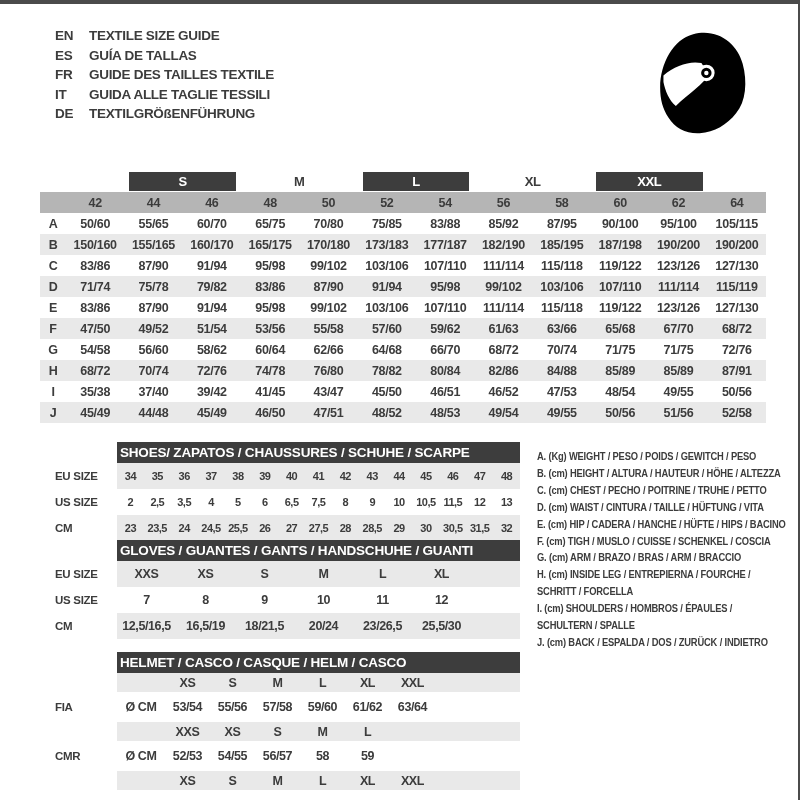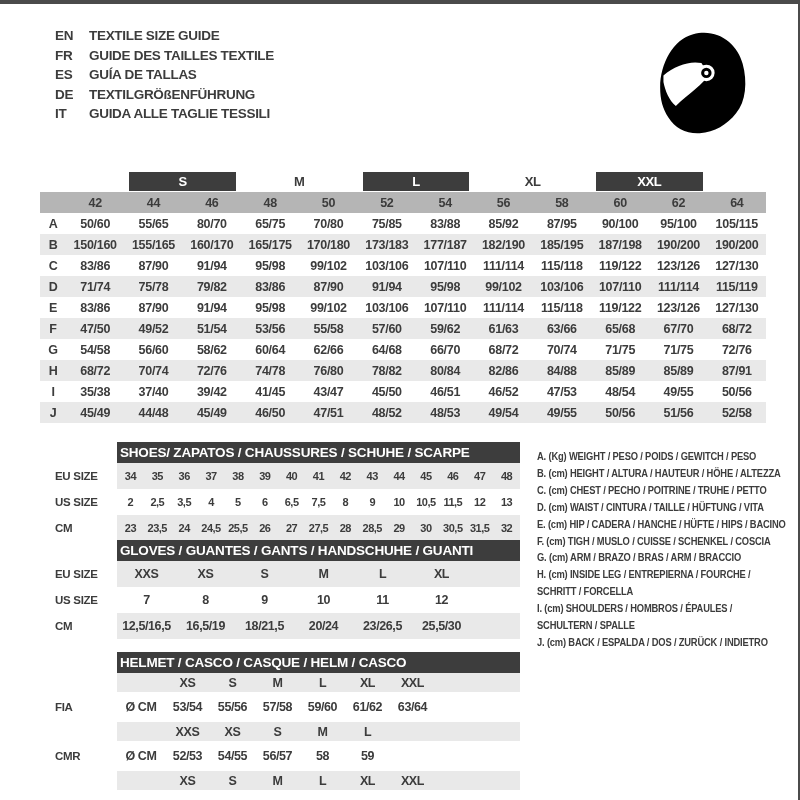--- a/index.html
+++ b/index.html
@@ -50,34 +50,34 @@
 </style>
 </head>
 <body>
 
 <div id="lang-list">
     <div class="lang-row">
       <div class="lang-code">EN</div>
       <div class="lang-title">TEXTILE SIZE GUIDE</div>
     </div>
     <div class="lang-row">
+      <div class="lang-code">ES</div>
+      <div class="lang-title">GUÍA DE TALLAS</div>
+    </div>
+    <div class="lang-row">
       <div class="lang-code">FR</div>
       <div class="lang-title">GUIDE DES TAILLES TEXTILE</div>
     </div>
     <div class="lang-row">
-      <div class="lang-code">ES</div>
-      <div class="lang-title">GUÍA DE TALLAS</div>
+      <div class="lang-code">IT</div>
+      <div class="lang-title">GUIDA ALLE TAGLIE TESSILI</div>
     </div>
     <div class="lang-row">
       <div class="lang-code">DE</div>
       <div class="lang-title">TEXTILGRÖßENFÜHRUNG</div>
-    </div>
-    <div class="lang-row">
-      <div class="lang-code">IT</div>
-      <div class="lang-title">GUIDA ALLE TAGLIE TESSILI</div>
     </div>
   </div>
 
 <div id="helmet-logo">
   <svg viewBox="0 0 160 140" width="132" height="116" aria-hidden="true">
     <path fill="#000" d="M62 12 C92 4 116 24 122 48 C128 70 126 94 114 108 C103 122 88 131 70 132 C54 133 40 126 32 113 C25 102 22 92 22 76 C22 48 38 18 62 12 Z"></path>
     <path fill="#fff" d="M26 62 C40 50 58 44 72 47 L81 61 C75 72 57 84 41 99 C33 93 28 80 26 70 Z"></path>
     <circle fill="#fff" cx="78" cy="59" r="10"></circle>
     <circle fill="#000" cx="78" cy="59" r="6.3"></circle>
     <circle fill="#fff" cx="78" cy="59" r="2.7"></circle>
@@ -107,21 +107,21 @@
       <div class="c">58</div>
       <div class="c">60</div>
       <div class="c">62</div>
       <div class="c">64</div>
     </div>
   <div id="mt-rows">
       <div class="mt-grid mt-row">
         <div class="c">A</div>
         <div class="c">50/60</div>
         <div class="c">55/65</div>
-        <div class="c">80/70</div>
+        <div class="c">60/70</div>
         <div class="c">65/75</div>
         <div class="c">70/80</div>
         <div class="c">75/85</div>
         <div class="c">83/88</div>
         <div class="c">85/92</div>
         <div class="c">87/95</div>
         <div class="c">90/100</div>
         <div class="c">95/100</div>
         <div class="c">105/115</div>
       </div>

